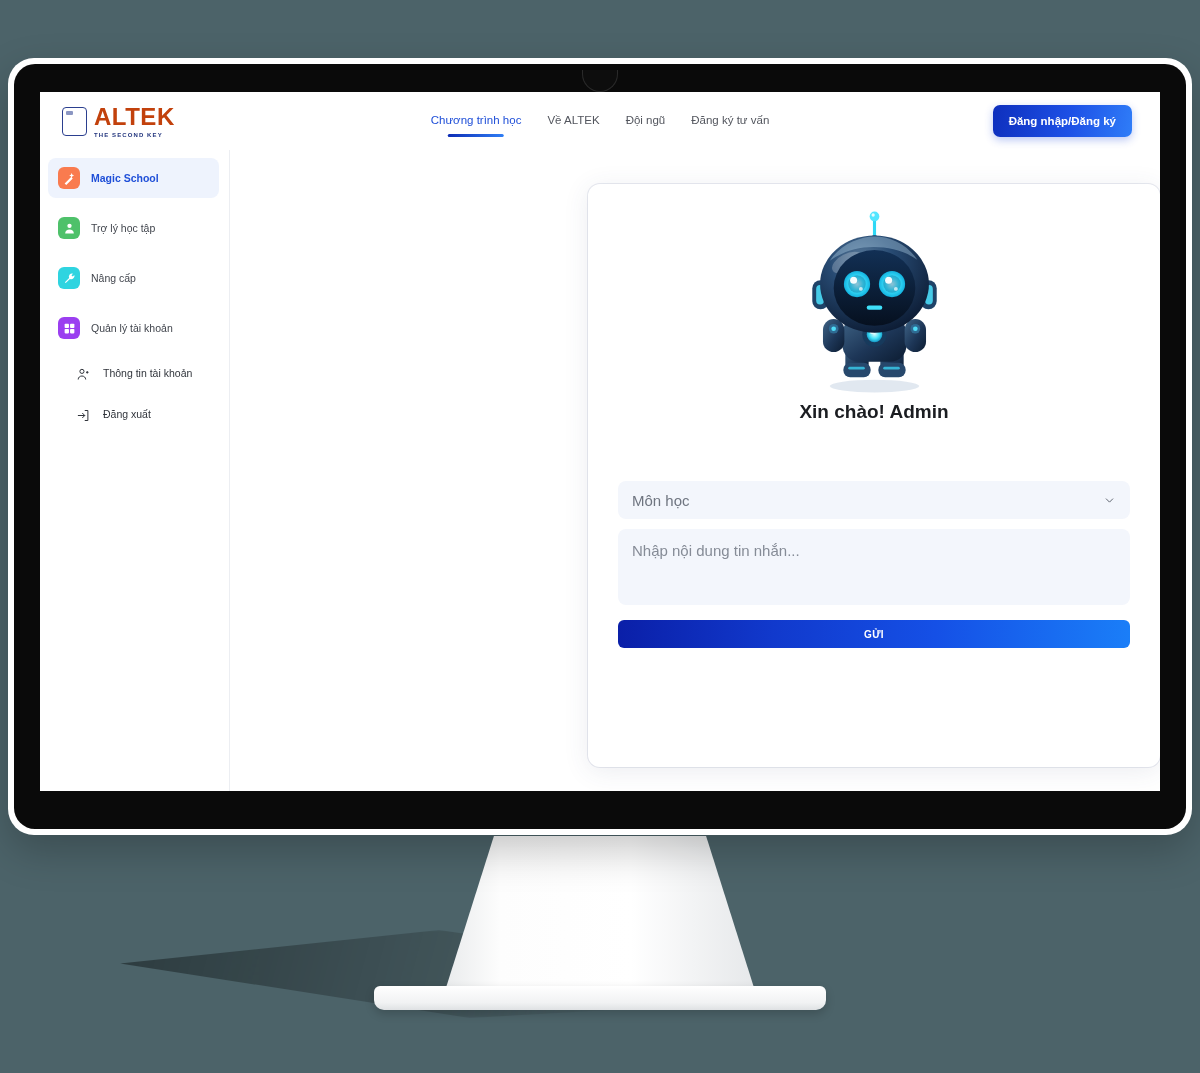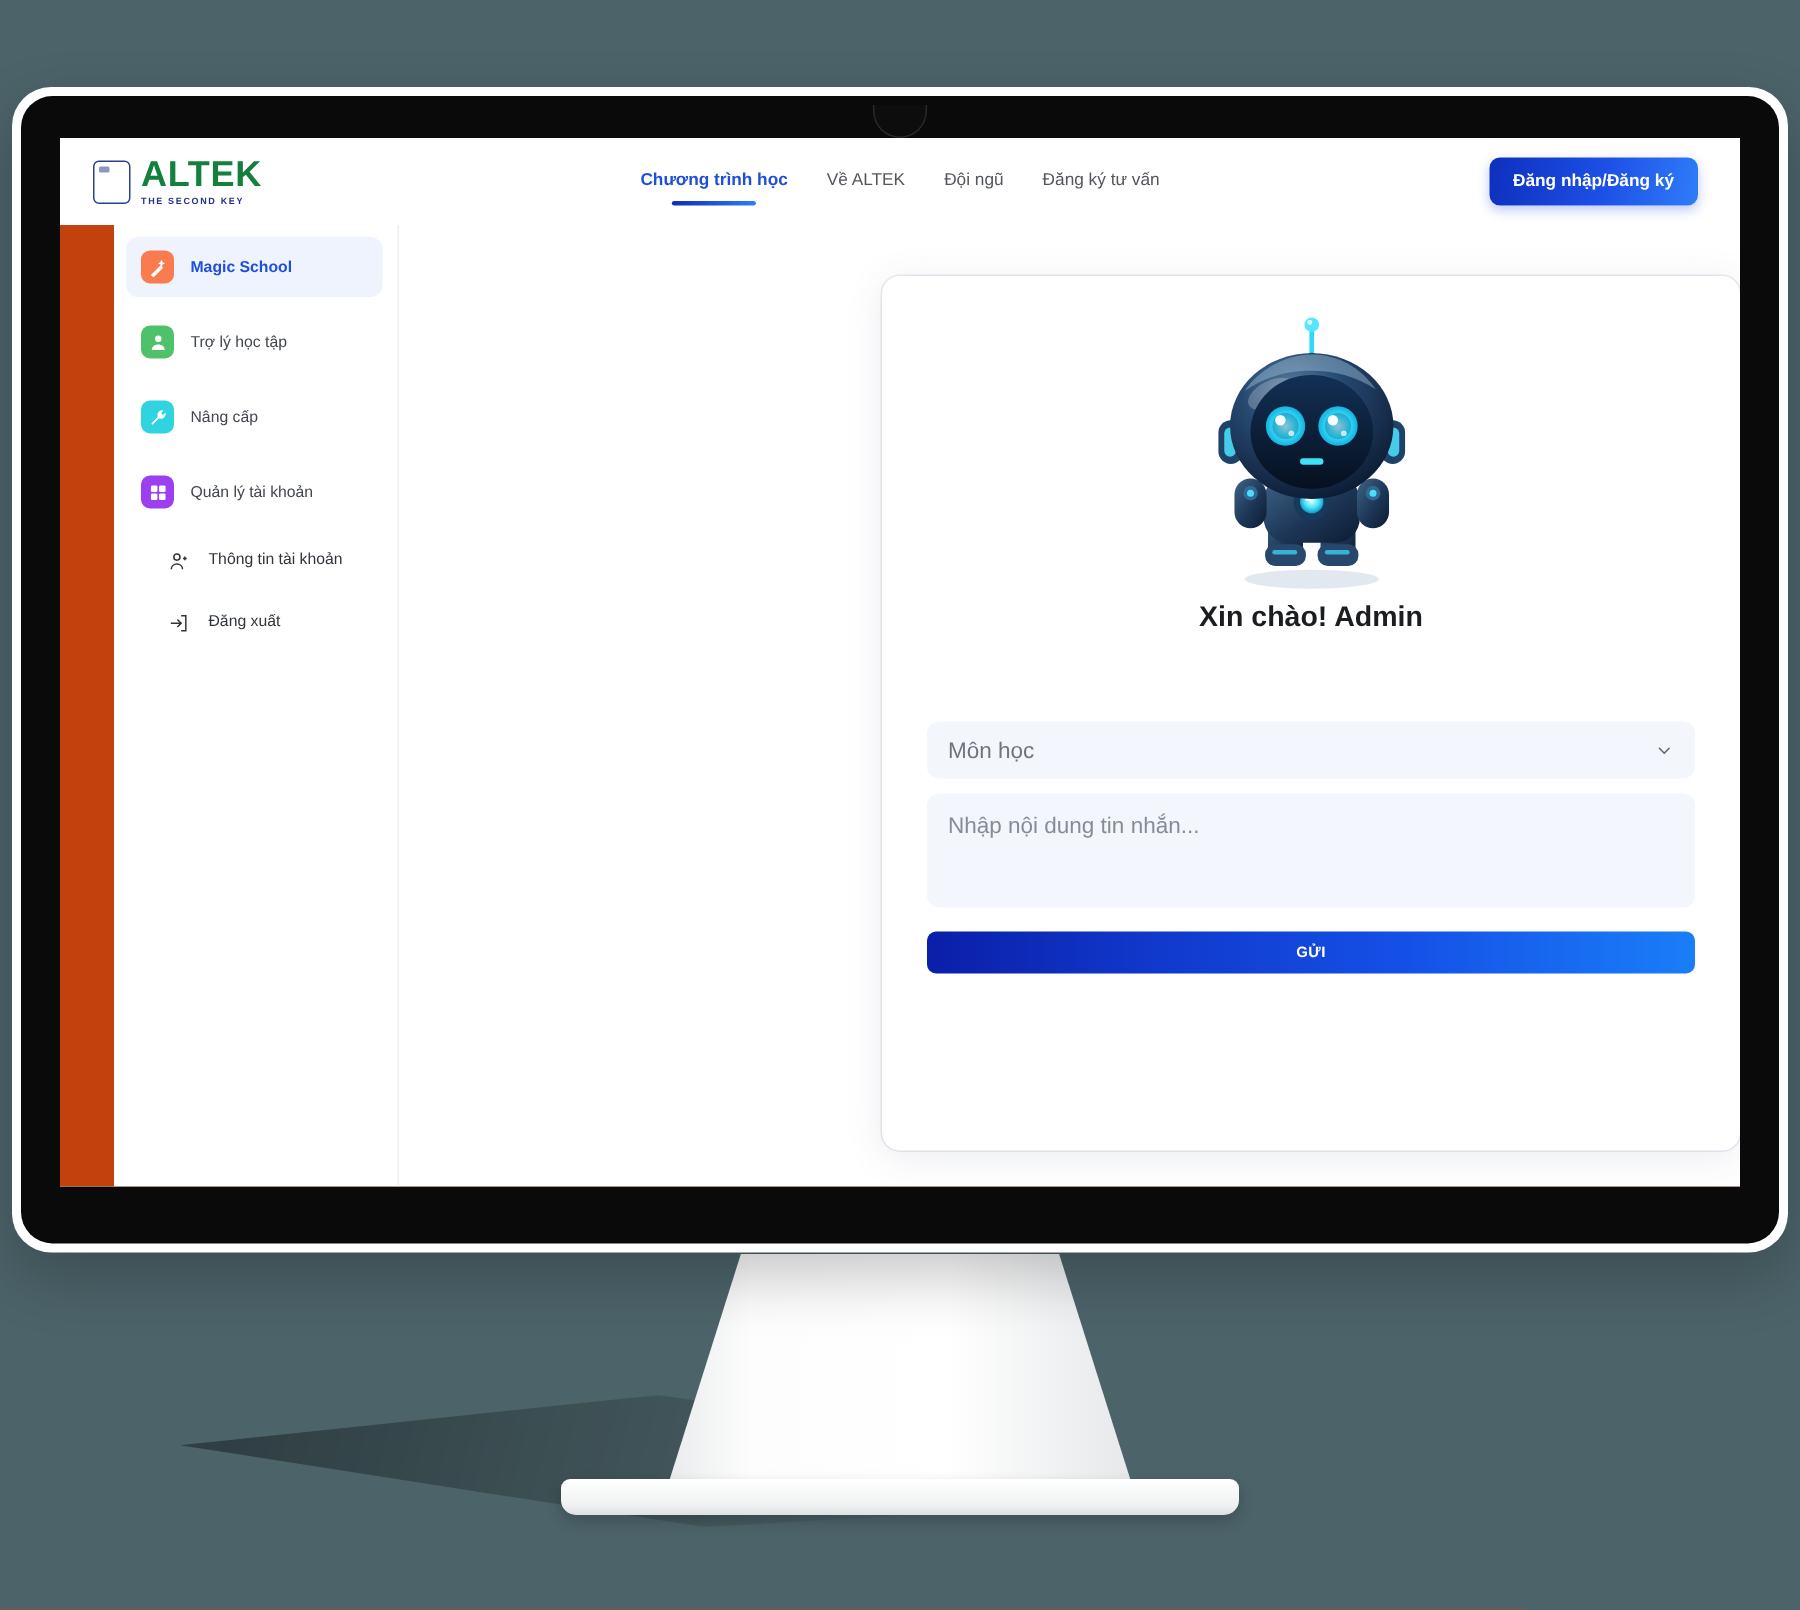--- a/index.html
+++ b/index.html
@@ -111,21 +111,21 @@
     width: 7px; height: 4px;
     background: #2b3f8f;
     opacity: .55;
     border-radius: 1px;
   }
   #logo-text-wrap { display: flex; flex-direction: column; line-height: 1; }
   #logo-word {
     font-size: 24px;
     font-weight: 700;
     letter-spacing: .5px;
-    color: #15803d;
+    color: #c2410c;
   }
   #logo-tag {
     font-size: 6px;
     letter-spacing: 1.1px;
     color: #22357e;
     margin-top: 3px;
     font-weight: 600;
   }
 
   #main-nav {
@@ -137,21 +137,21 @@
     gap: 26px;
   }
   .nav-item {
     font-size: 11.5px;
     color: #53565e;
     cursor: pointer;
     padding-bottom: 3px;
     position: relative;
     white-space: nowrap;
   }
-  .nav-item.active { color: #1f4fd8; font-weight: 700; }
+  .nav-item.active { color: #1f4fd8; font-weight: 400; }
   .nav-item.active::after {
     content: "";
     position: absolute;
     left: 50%; transform: translateX(-50%);
     bottom: -8px;
     width: 56px; height: 3px;
     border-radius: 2px;
     background: linear-gradient(90deg,#0d2db5,#2f7ef5);
   }
 
@@ -166,22 +166,21 @@
     padding: 10px 16px;
     cursor: pointer;
     box-shadow: 0 3px 8px rgba(25,70,220,.3);
     white-space: nowrap;
   }
 
   
   #app-body {
     display: flex;
     height: calc(100% - 58px);
-    background: #c2410c;
-    padding-left: 36px;
+    background: #fca5a5;
   }
 
   
   #sidebar {
     width: 190px;
     flex: 0 0 190px;
     padding: 8px 10px 0 8px;
     border-right: 1px solid #eceef2;
     background: #fff;
   }

